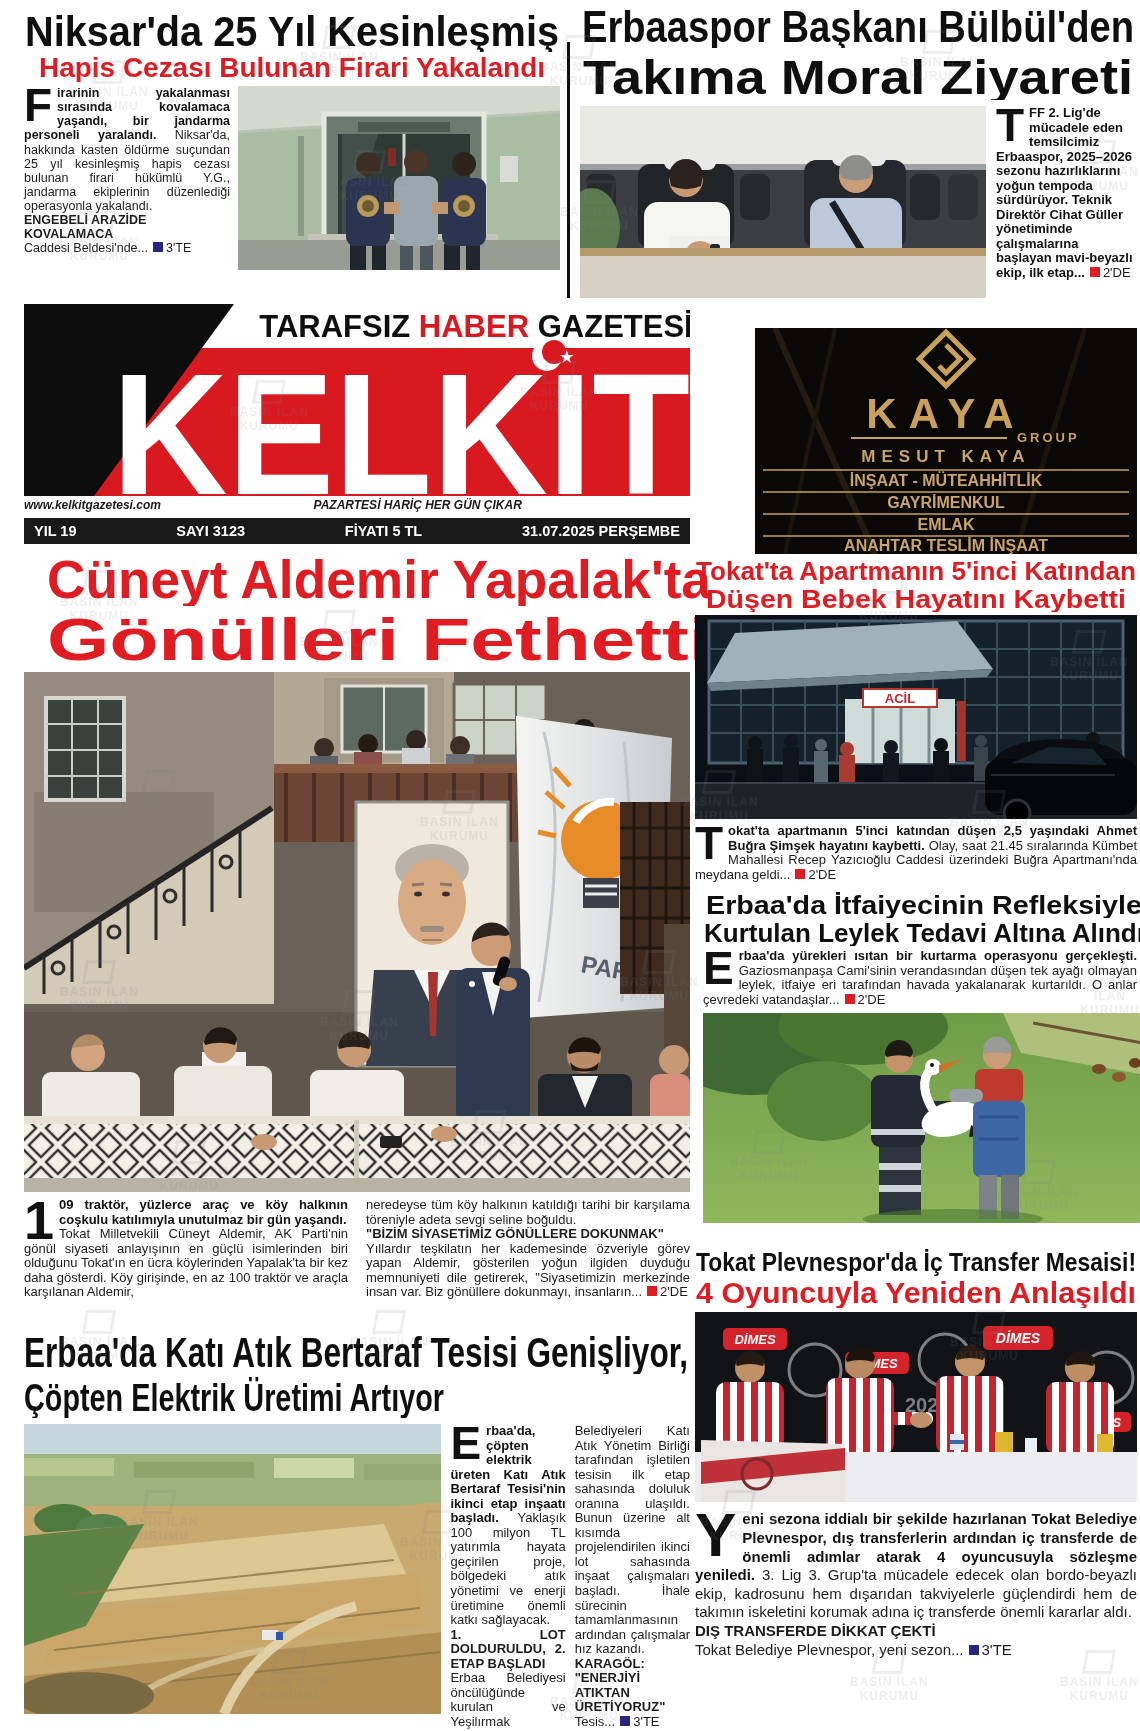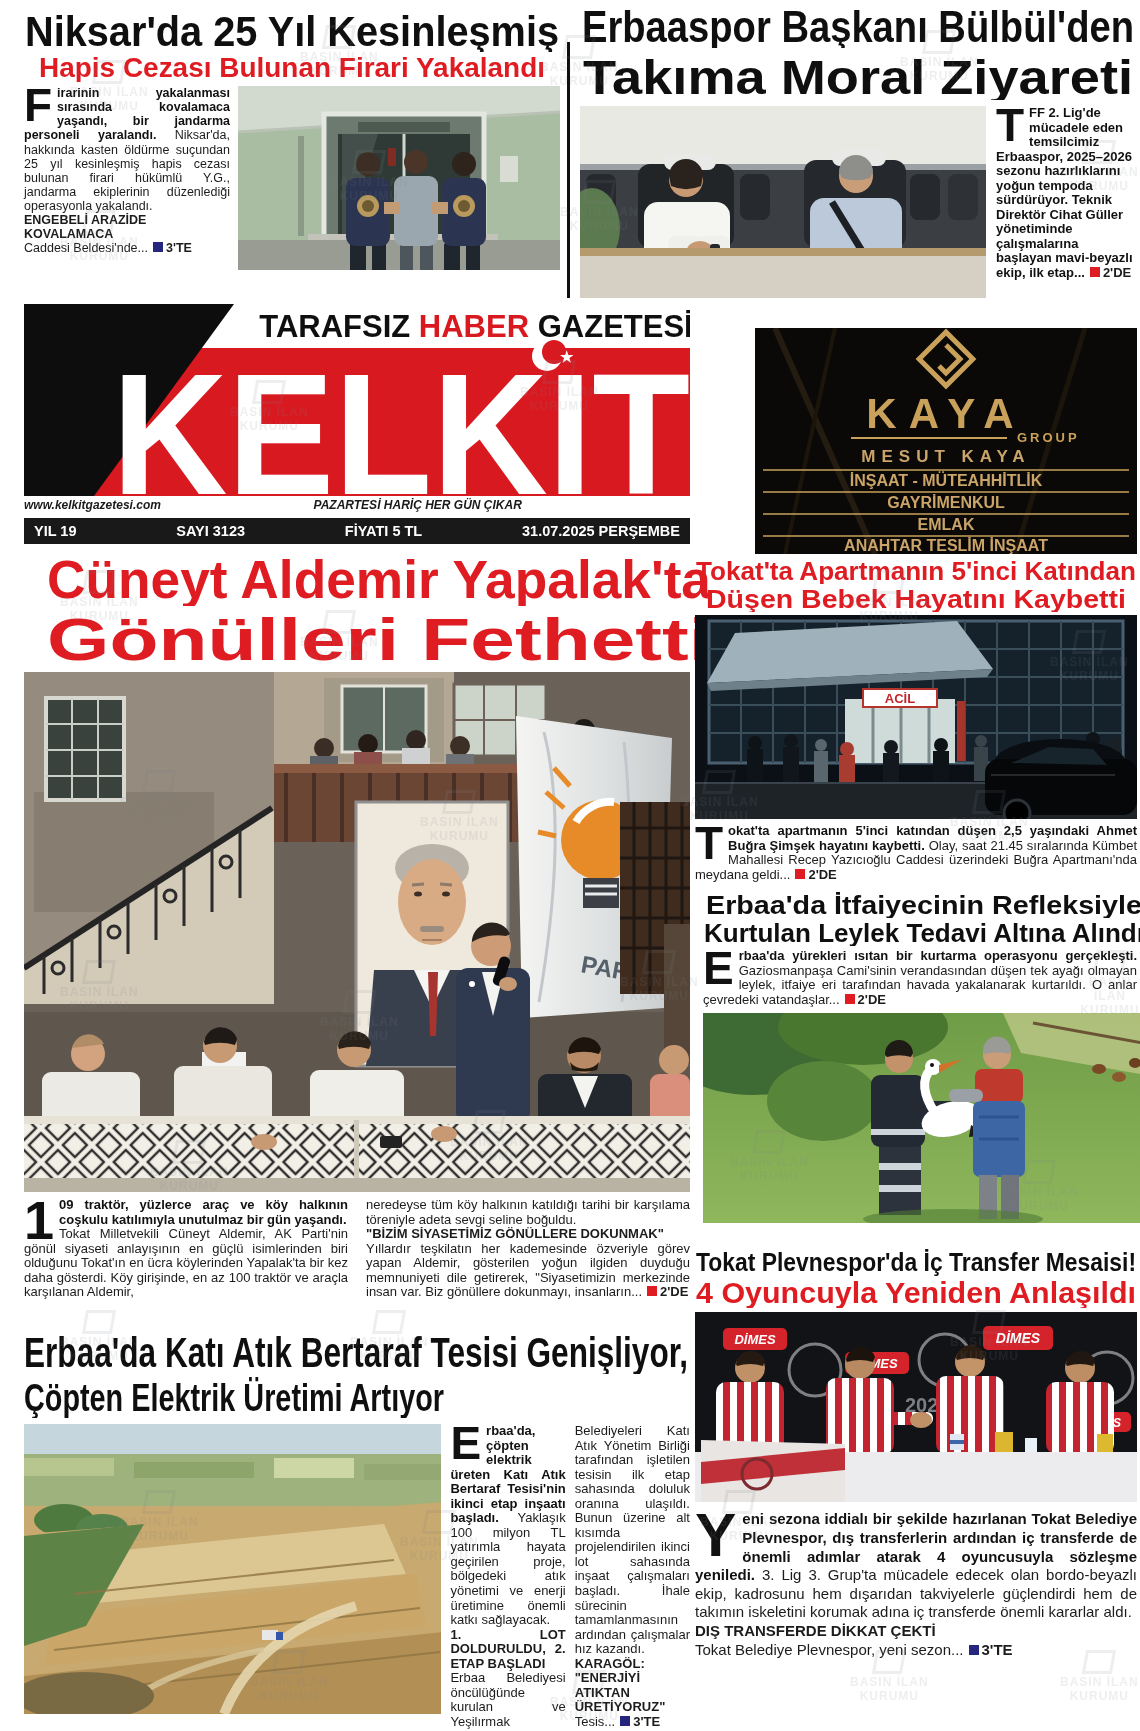--- a/index.html
+++ b/index.html
@@ -12,21 +12,21 @@
   .bodytext{font-size:13px;line-height:1.12;text-align:justify;color:#1c1c1c;}
   .bodytext b{color:#111;}
   .small{font-size:12.5px;line-height:1.13;}
   .big{font-size:15px;line-height:1.24;}
   .dc{float:left;font-weight:bold;color:#111;}
   .dc1{font-size:46px;line-height:36px;margin:1px 5px 0 0;}
   .dc2{font-size:54px;line-height:42px;margin:1px 5px 0 0;}
   .dc3{font-size:62px;line-height:48px;margin:1px 6px 0 0;}
   .mk{display:inline-block;width:10px;height:10px;margin:0 3px 0 5px;}
   .mk-red{background:#e01c23;} .mk-blue{background:#26267e;}
-  .pref{font-weight:bold;}
+  .pref{font-weight:normal;}
   .vline{background:#0f0f0f;}
   .pubinfo{display:flex;font-style:italic;font-weight:bold;font-size:12px;color:#1a1a1a;}
   .pubinfo .site{flex:1;}
   .pubinfo .sched{flex:1.3;text-align:left;font-style:italic;}
   .infobar{background:#191919;color:#fff;font-weight:bold;font-size:14.5px;
            display:flex;align-items:center;justify-content:space-between;padding:0 10px;}
   .cols{display:flex;gap:18px;}
   .cols .col{flex:1;}
   .wm{position:absolute;color:#7d838a;opacity:.13;font-weight:bold;font-size:12px;
       text-align:center;letter-spacing:1px;pointer-events:none;z-index:50;line-height:1.15;}

